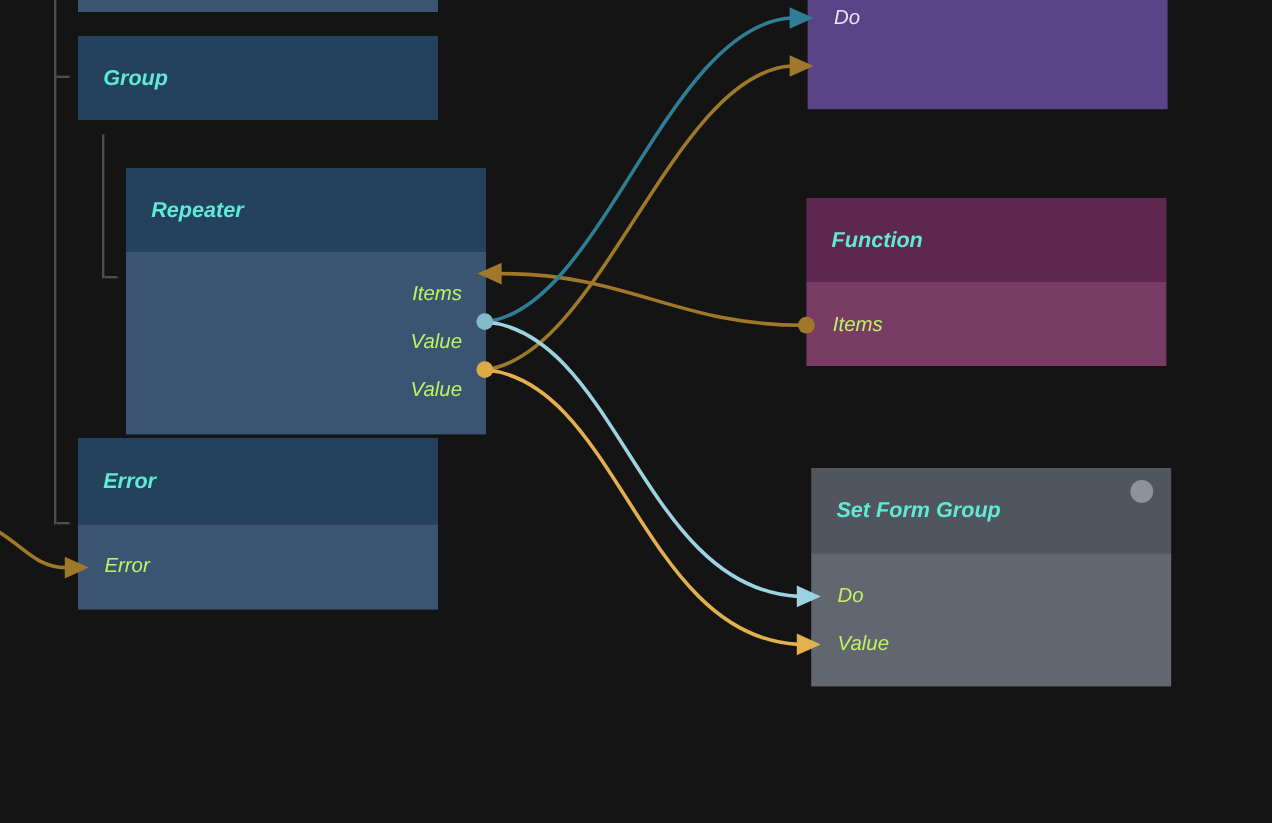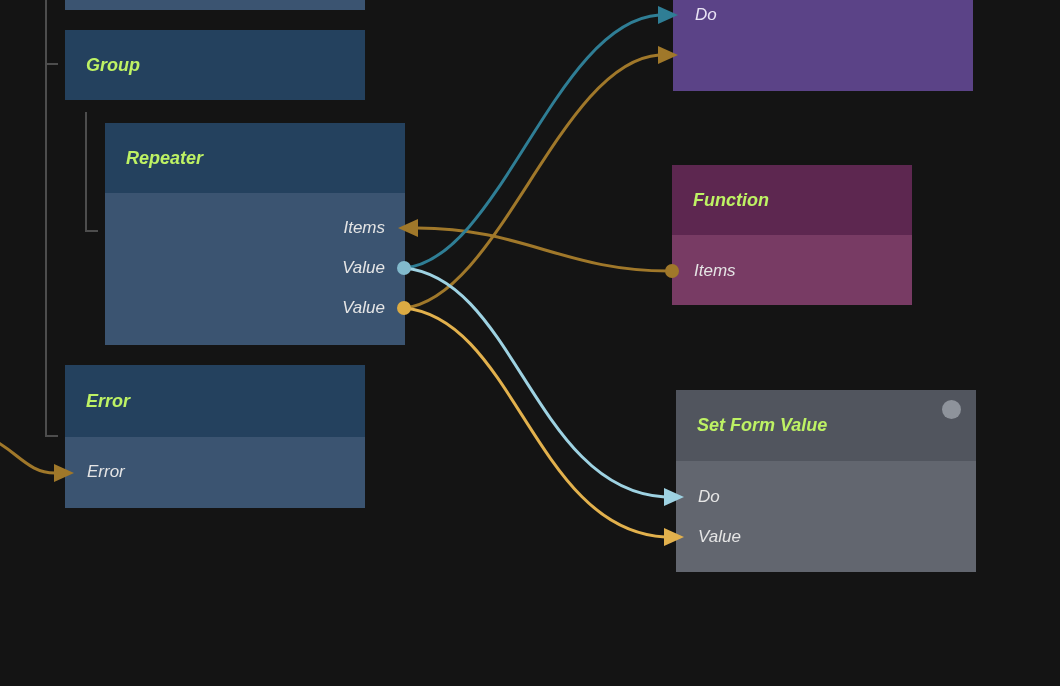--- a/index.html
+++ b/index.html
@@ -8,27 +8,27 @@
     background:#141414;
     font-family:"Liberation Sans", sans-serif;
   }
   
   .tree-line{position:absolute;background:#4d4d4d;}
   
   .node{position:absolute;font-style:italic;}
   .node-header{
     position:absolute;left:0;right:0;top:0;
     display:flex;align-items:center;
-    font-size:18px;font-weight:700;color:#bef264;
+    font-size:18px;font-weight:700;color:#5eead4;
     padding-left:21px;box-sizing:border-box;
   }
   .port-row{
     position:absolute;left:0;right:0;height:40px;
     display:flex;align-items:center;
-    font-size:17px;font-weight:400;color:#e5e5e5;
+    font-size:17px;font-weight:400;color:#bef264;
     box-sizing:border-box;
   }
   .port-left{padding-left:22px;justify-content:flex-start;}
   .port-right{padding-right:20px;justify-content:flex-end;}
 
   
   .hdr-blue{background:#24415e;}
   .body-blue{background:#3b5471;}
   
   .body-purple{background:#5b4387;color:#e9e3f4;}
@@ -61,21 +61,21 @@
   <div class="tree-line" style="left:87px;top:230px;width:11px;height:2px;"></div>
 
   <div class="node body-blue" style="left:65px;top:0;width:300px;height:10px;"></div>
 
   <div class="node hdr-blue" style="left:65px;top:30px;width:300px;height:70px;">
     <div class="node-header" style="height:70px;">
       <span>Group</span>
     </div>
   </div>
 
-  <div class="node" style="left:105px;top:123px;width:300px;height:222px;">
+  <div class="node" style="left:105px;top:140px;width:300px;height:222px;">
     <div class="node-section hdr-blue node-header" style="top:0;height:70px;">
       <span>Repeater</span>
     </div>
     <div class="node-section body-blue" style="top:70px;height:152px;">
       <div class="port-row port-right" style="top:15px;">
         <span>Items</span>
       </div>
       <div class="port-row port-right" style="top:55px;">
         <span>Value</span>
       </div>
@@ -95,34 +95,34 @@
       </div>
     </div>
   </div>
 
   <div class="node body-purple" style="left:673px;top:0;width:300px;height:91px;">
     <div class="port-row port-left" style="top:-5px;">
       <span>Do</span>
     </div>
   </div>
 
-  <div class="node" style="left:672px;top:165px;width:240px;height:140px;">
+  <div class="node" style="left:672px;top:165px;width:300px;height:140px;">
     <div class="node-section hdr-plum node-header" style="top:0;height:70px;">
       <span>Function</span>
     </div>
     <div class="node-section body-plum" style="top:70px;height:70px;">
       <div class="port-row port-left" style="top:16px;">
         <span>Items</span>
       </div>
     </div>
   </div>
 
   <div class="node" style="left:676px;top:390px;width:300px;height:182px;">
     <div class="node-section hdr-gray node-header" style="top:0;height:71px;">
-      <span>Set Form Value</span>
+      <span>Set Form Group</span>
       <div class="badge-dot" style="left:266px;top:10px;"></div>
     </div>
     <div class="node-section body-gray" style="top:71px;height:111px;">
       <div class="port-row port-left" style="top:16px;">
         <span>Do</span>
       </div>
       <div class="port-row port-left" style="top:56px;">
         <span>Value</span>
       </div>
     </div>

